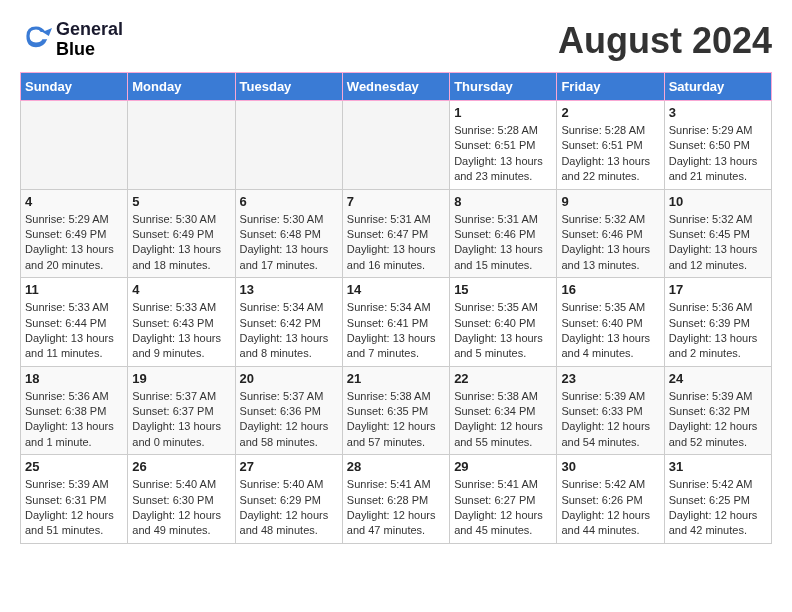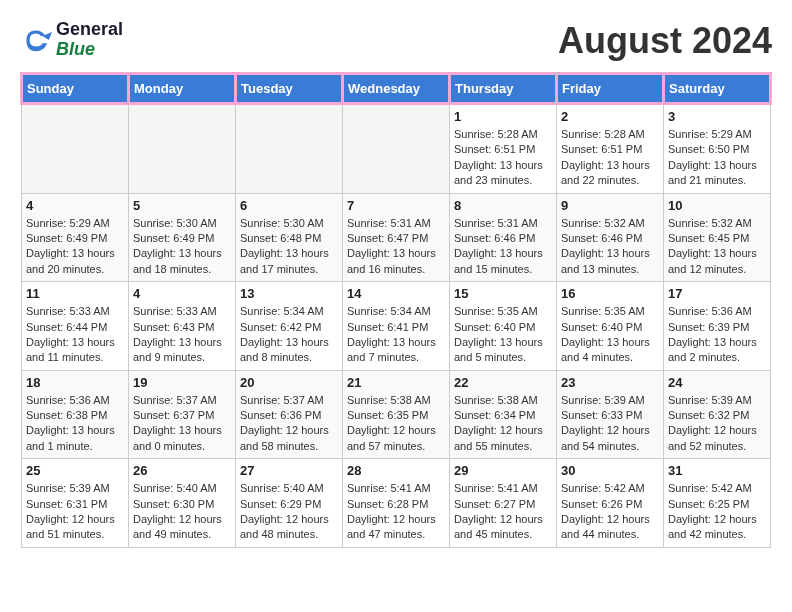--- a/index.html
+++ b/index.html
@@ -11,33 +11,33 @@
       padding: 20px;
     }
     .header {
       display: flex;
       justify-content: space-between;
       align-items: flex-start;
       margin-bottom: 10px;
     }
     .logo {
       display: flex;
-      align-items: center;
+      align-items: flex-start;
       gap: 4px;
     }
     .logo-text {
       display: flex;
       flex-direction: column;
       font-size: 18px;
       font-weight: bold;
       color: #1a1a2e;
       line-height: 1.1;
     }
     .logo-text span:first-child { color: #1a1a2e; }
-    .logo-text span:last-child { color: #15803d; font-style: italic; }
+    .logo-text span:last-child { color: #000000; }
     .logo-icon {
       width: 32px;
       height: 32px;
     }
     .title-block {
       text-align: right;
       margin-left: 38px;
     }
     .month-title {
       font-size: 36px;
@@ -53,21 +53,21 @@
       width: 100%;
       border-collapse: collapse;
       font-size: 11px;
     }
     .calendar th {
       background: #3a7bd5;
       color: #fff;
       padding: 6px 4px;
       text-align: left;
       font-size: 13px;
-      border: 3px solid #f9a8d4;
+      border: 1px solid #f9a8d4;
     }
     .calendar td {
       border: 1px solid #ccc;
       vertical-align: top;
       padding: 4px;
       width: calc(100% / 7);
       min-height: 80px;
       background: #fff;
     }
     .calendar td.empty {

